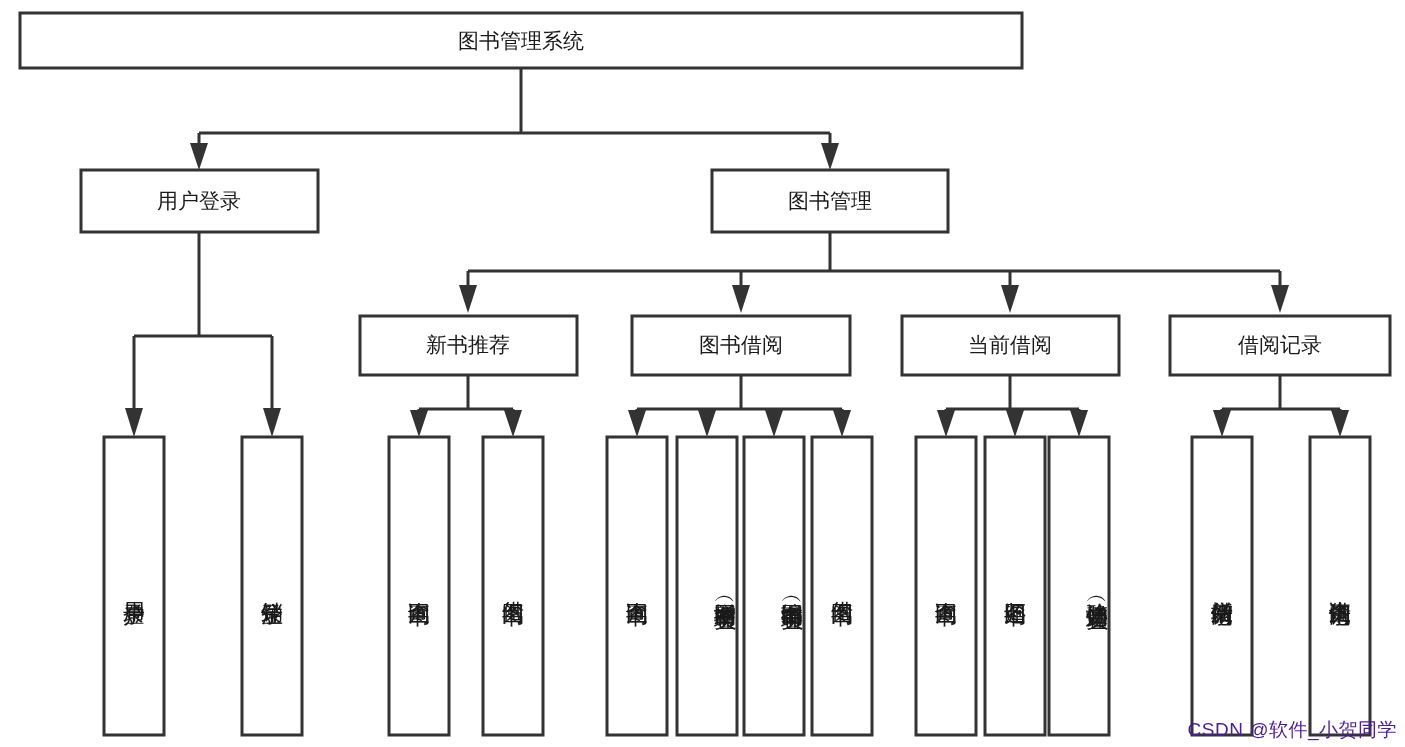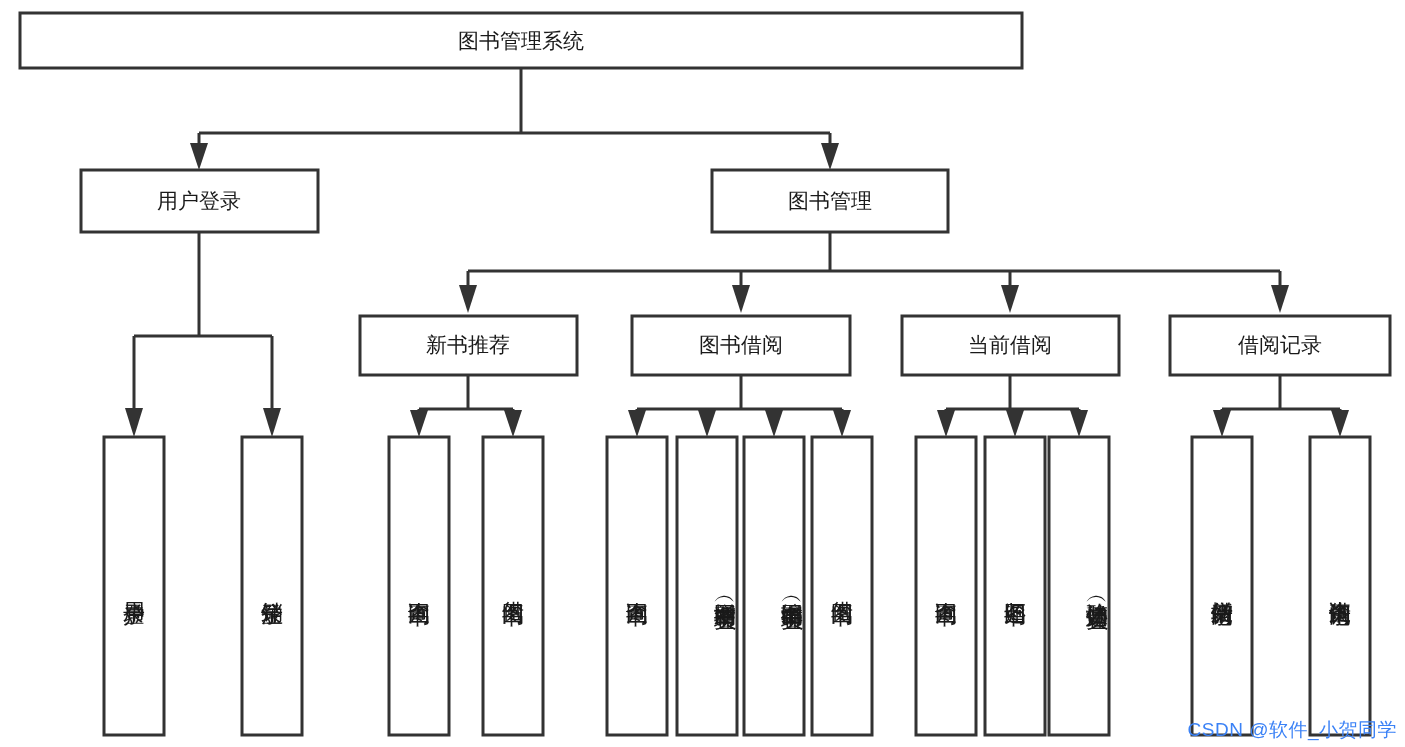--- a/index.html
+++ b/index.html
@@ -61,21 +61,21 @@
     text-align: center;
     white-space: nowrap;
     pointer-events: none;
   }
   .watermark {
     position: absolute;
     right: 8px;
     bottom: 4px;
     font-family: "Liberation Sans", "DejaVu Sans", sans-serif;
     font-size: 19px;
-    color: #3b82f6;
+    color: #4c1d95;
     white-space: nowrap;
     letter-spacing: 0.5px;
   }
 </style>
 </head>
 <body>
 
 <div id="diagram-root">
 
   <svg id="diagram-svg" viewBox="0 0 1405 747">

